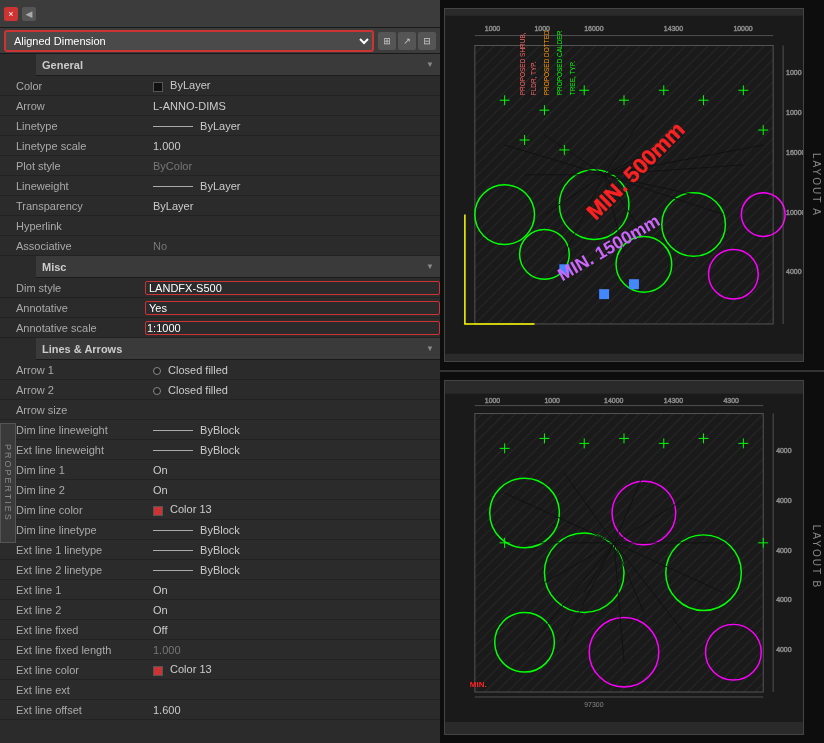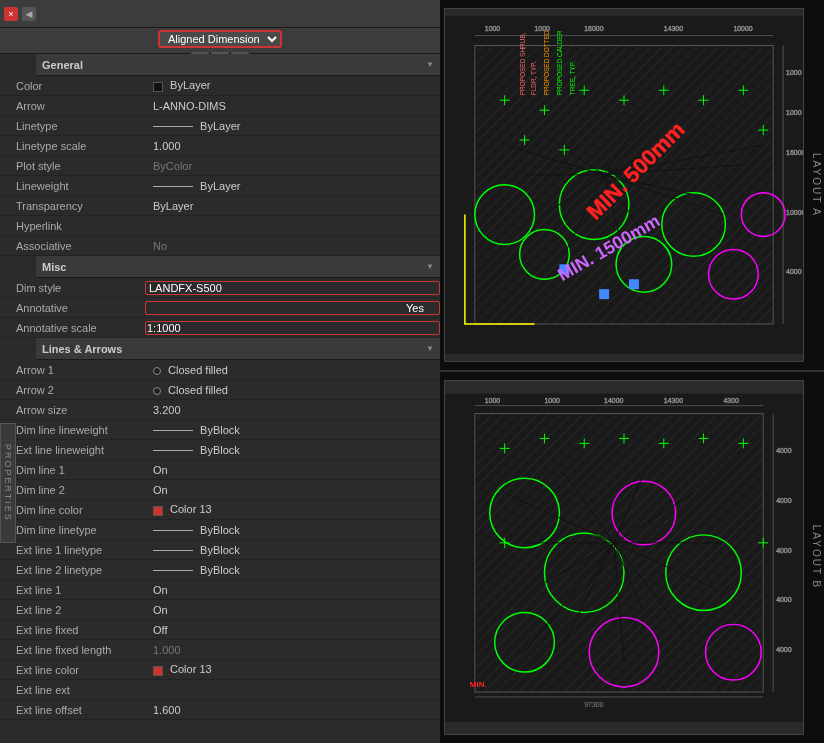--- a/index.html
+++ b/index.html
@@ -65,21 +65,20 @@
 
     
     .dropdown-row {
       height: 26px;
       background: #3c3c3c;
       display: flex;
       align-items: center;
       padding: 2px 4px;
       gap: 4px;
       border-bottom: 1px solid #1a1a1a;
-      flex-direction: column;
     }
 
     .dimension-select {
       flex: 1;
       height: 22px;
       background: #4a4a4a;
       border: 2px solid #cc3333;
       border-radius: 3px;
       color: #ffffff;
       font-size: 11px;
@@ -363,21 +362,21 @@
       <span>Misc</span>
       <span class="section-arrow">▼</span>
     </div>
 
     <div class="prop-row">
       <span class="prop-label">Dim style</span>
       <span class="prop-value highlighted" style="border: 1px solid #cc3333; border-radius:2px; padding: 0 3px;">LANDFX-S500</span>
     </div>
     <div class="prop-row">
       <span class="prop-label">Annotative</span>
-      <span class="prop-value highlighted" style="border: 1px solid #cc3333; border-radius:2px; padding: 0 15px; text-align: right;">Yes</span>
+      <span class="prop-value highlighted" style="border: 1px solid #cc3333; border-radius:2px; padding: 0 3px;">Yes</span>
     </div>
     <div class="prop-row">
       <span class="prop-label">Annotative scale</span>
       <span class="prop-value highlighted" style="border: 1px solid #cc3333; border-radius:2px; padding: 0 1px;">1:1000</span>
     </div>
 
     <div class="section-header">
       <span>Lines &amp; Arrows</span>
       <span class="section-arrow">▼</span>
     </div>
@@ -391,21 +390,20 @@
     </div>
     <div class="prop-row">
       <span class="prop-label">Arrow 2</span>
       <span class="prop-value">
         <span class="arrow-symbol"></span>
         Closed filled
       </span>
     </div>
     <div class="prop-row">
       <span class="prop-label">Arrow size</span>
-      <span class="prop-value">3.200</span>
     </div>
     <div class="prop-row">
       <span class="prop-label">Dim line lineweight</span>
       <span class="prop-value">
         <span class="line-indicator"></span>
         ByBlock
       </span>
     </div>
     <div class="prop-row">
       <span class="prop-label">Ext line lineweight</span>

